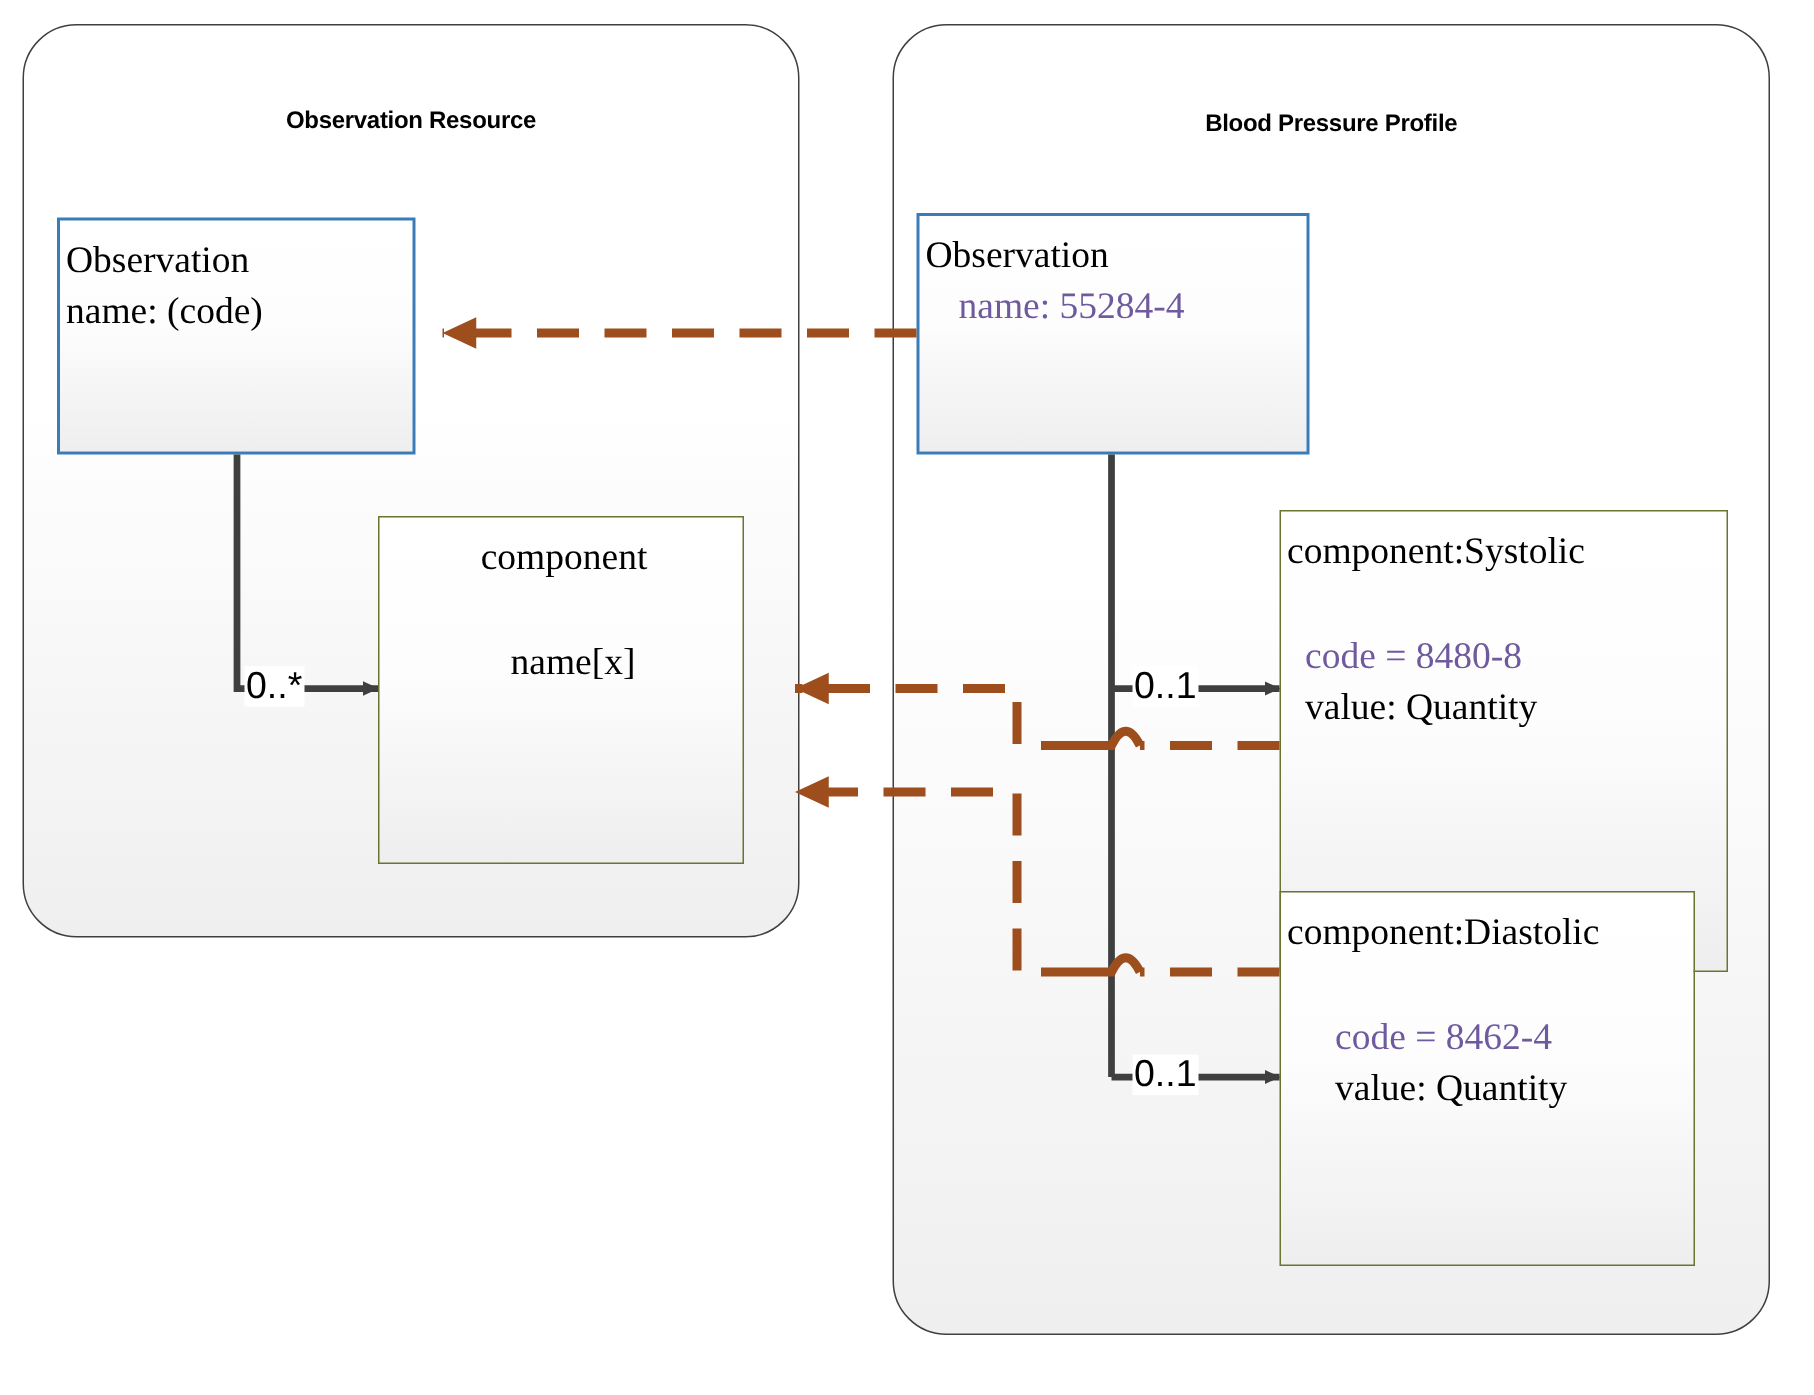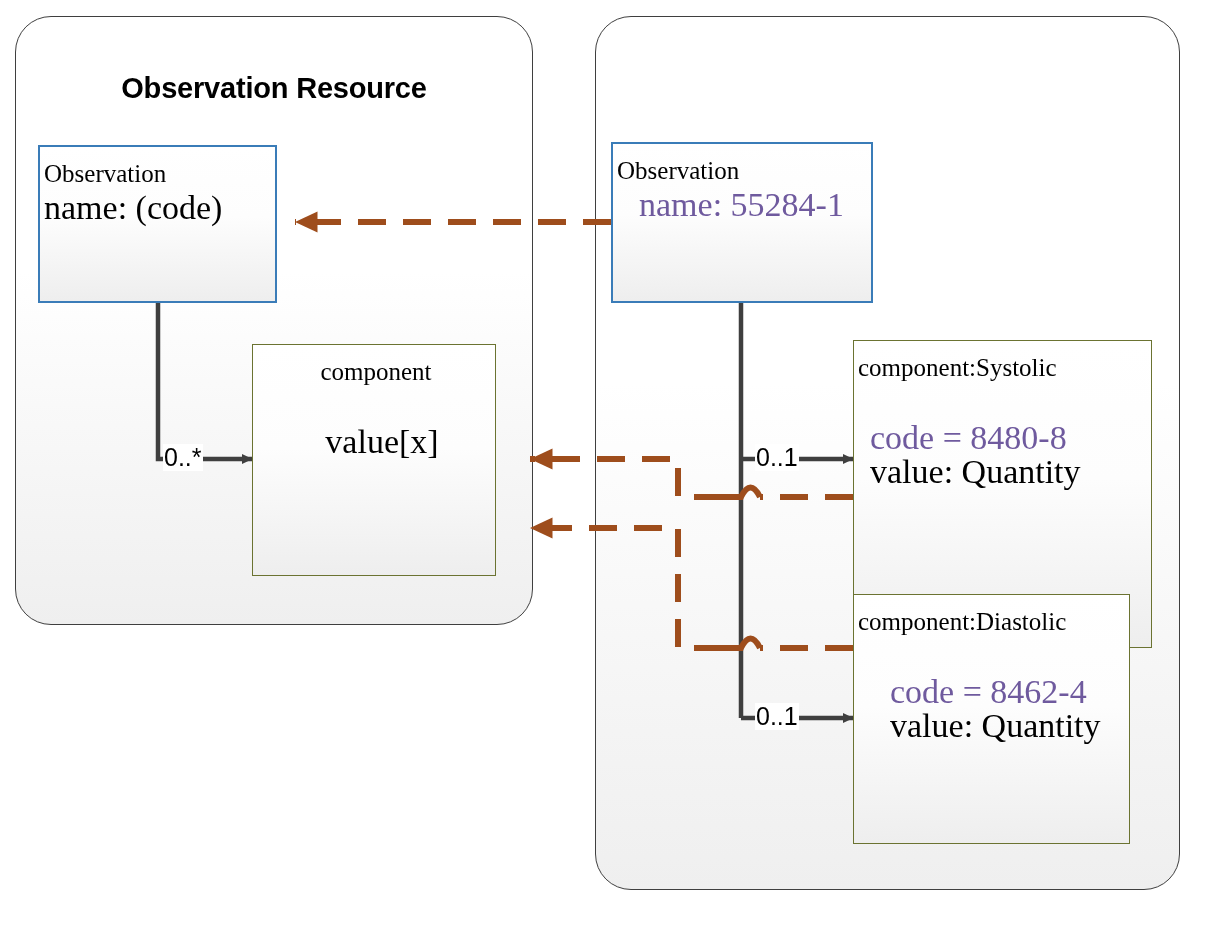--- a/index.html
+++ b/index.html
@@ -26,21 +26,21 @@
     border-radius: 36px;
     background: linear-gradient(180deg, #ffffff 0%, #ffffff 42%, #efefef 100%);
     box-sizing: border-box;
   }
   .group-title {
     position: absolute;
     left: 0;
     right: 0;
     text-align: center;
     font-weight: bold;
-    font-size: 29px;
+    font-size: 16px;
     color: #000000;
     letter-spacing: -0.2px;
   }
 
   
   .node {
     position: absolute;
     box-sizing: border-box;
     background: linear-gradient(180deg, #ffffff 0%, #fdfdfd 45%, #eeeeee 100%);
     padding: 10px 0 0 4px;
@@ -50,21 +50,21 @@
   }
   .node.blue   { border: 2px solid #3a7cb8; }
   .node.olive  { border: 1.8px solid #6b7331; }
 
   .node .title {
     font-size: 25px;
     line-height: 34px;
     color: #000000;
   }
   .node .attr {
-    font-size: 34px;
+    font-size: 25px;
     line-height: 34px;
     color: #000000;
   }
   .node .attr.purple { color: #6f5a9e; }
   .node .attrs { margin-left: 12px; }
   .node .attrs-indent { margin-left: 22px; }
 
   
   #wires {
     position: absolute;
@@ -95,30 +95,31 @@
   <div class="group-title" style="left:15px; top:72px; width:518px;">Observation Resource</div>
 
   <div class="node blue" style="left:38px; top:145px; width:239px; height:158px;">
     <div class="title">Observation</div>
     <div class="attr">name: (code)</div>
   </div>
 
   <div class="node olive" style="left:252px; top:344px; width:244px; height:232px;text-align:center;">
     <div class="title">component</div>
     <div class="attrs" style="margin-top:36px;">
-      <div class="attr">value[x]</div>
+      <div class="attr">name[x]</div>
     </div>
   </div>
 
   <div class="group" style="left:595px; top:16px; width:585px; height:874px;">
   </div>
+  <div class="group-title" style="left:595px; top:74px; width:585px;">Blood Pressure Profile</div>
 
   <div class="node blue" style="left:611px; top:142px; width:262px; height:161px;">
     <div class="title">Observation</div>
-    <div class="attr purple attrs-indent">name: 55284-1</div>
+    <div class="attr purple attrs-indent">name: 55284-4</div>
   </div>
 
   <div class="node olive" style="left:853px; top:340px; width:299px; height:308px;">
     <div class="title">component:Systolic</div>
     <div class="attrs" style="margin-top:36px;">
       <div class="attr purple">code = 8480-8</div>
       <div class="attr">value: Quantity</div>
     </div>
   </div>
 

